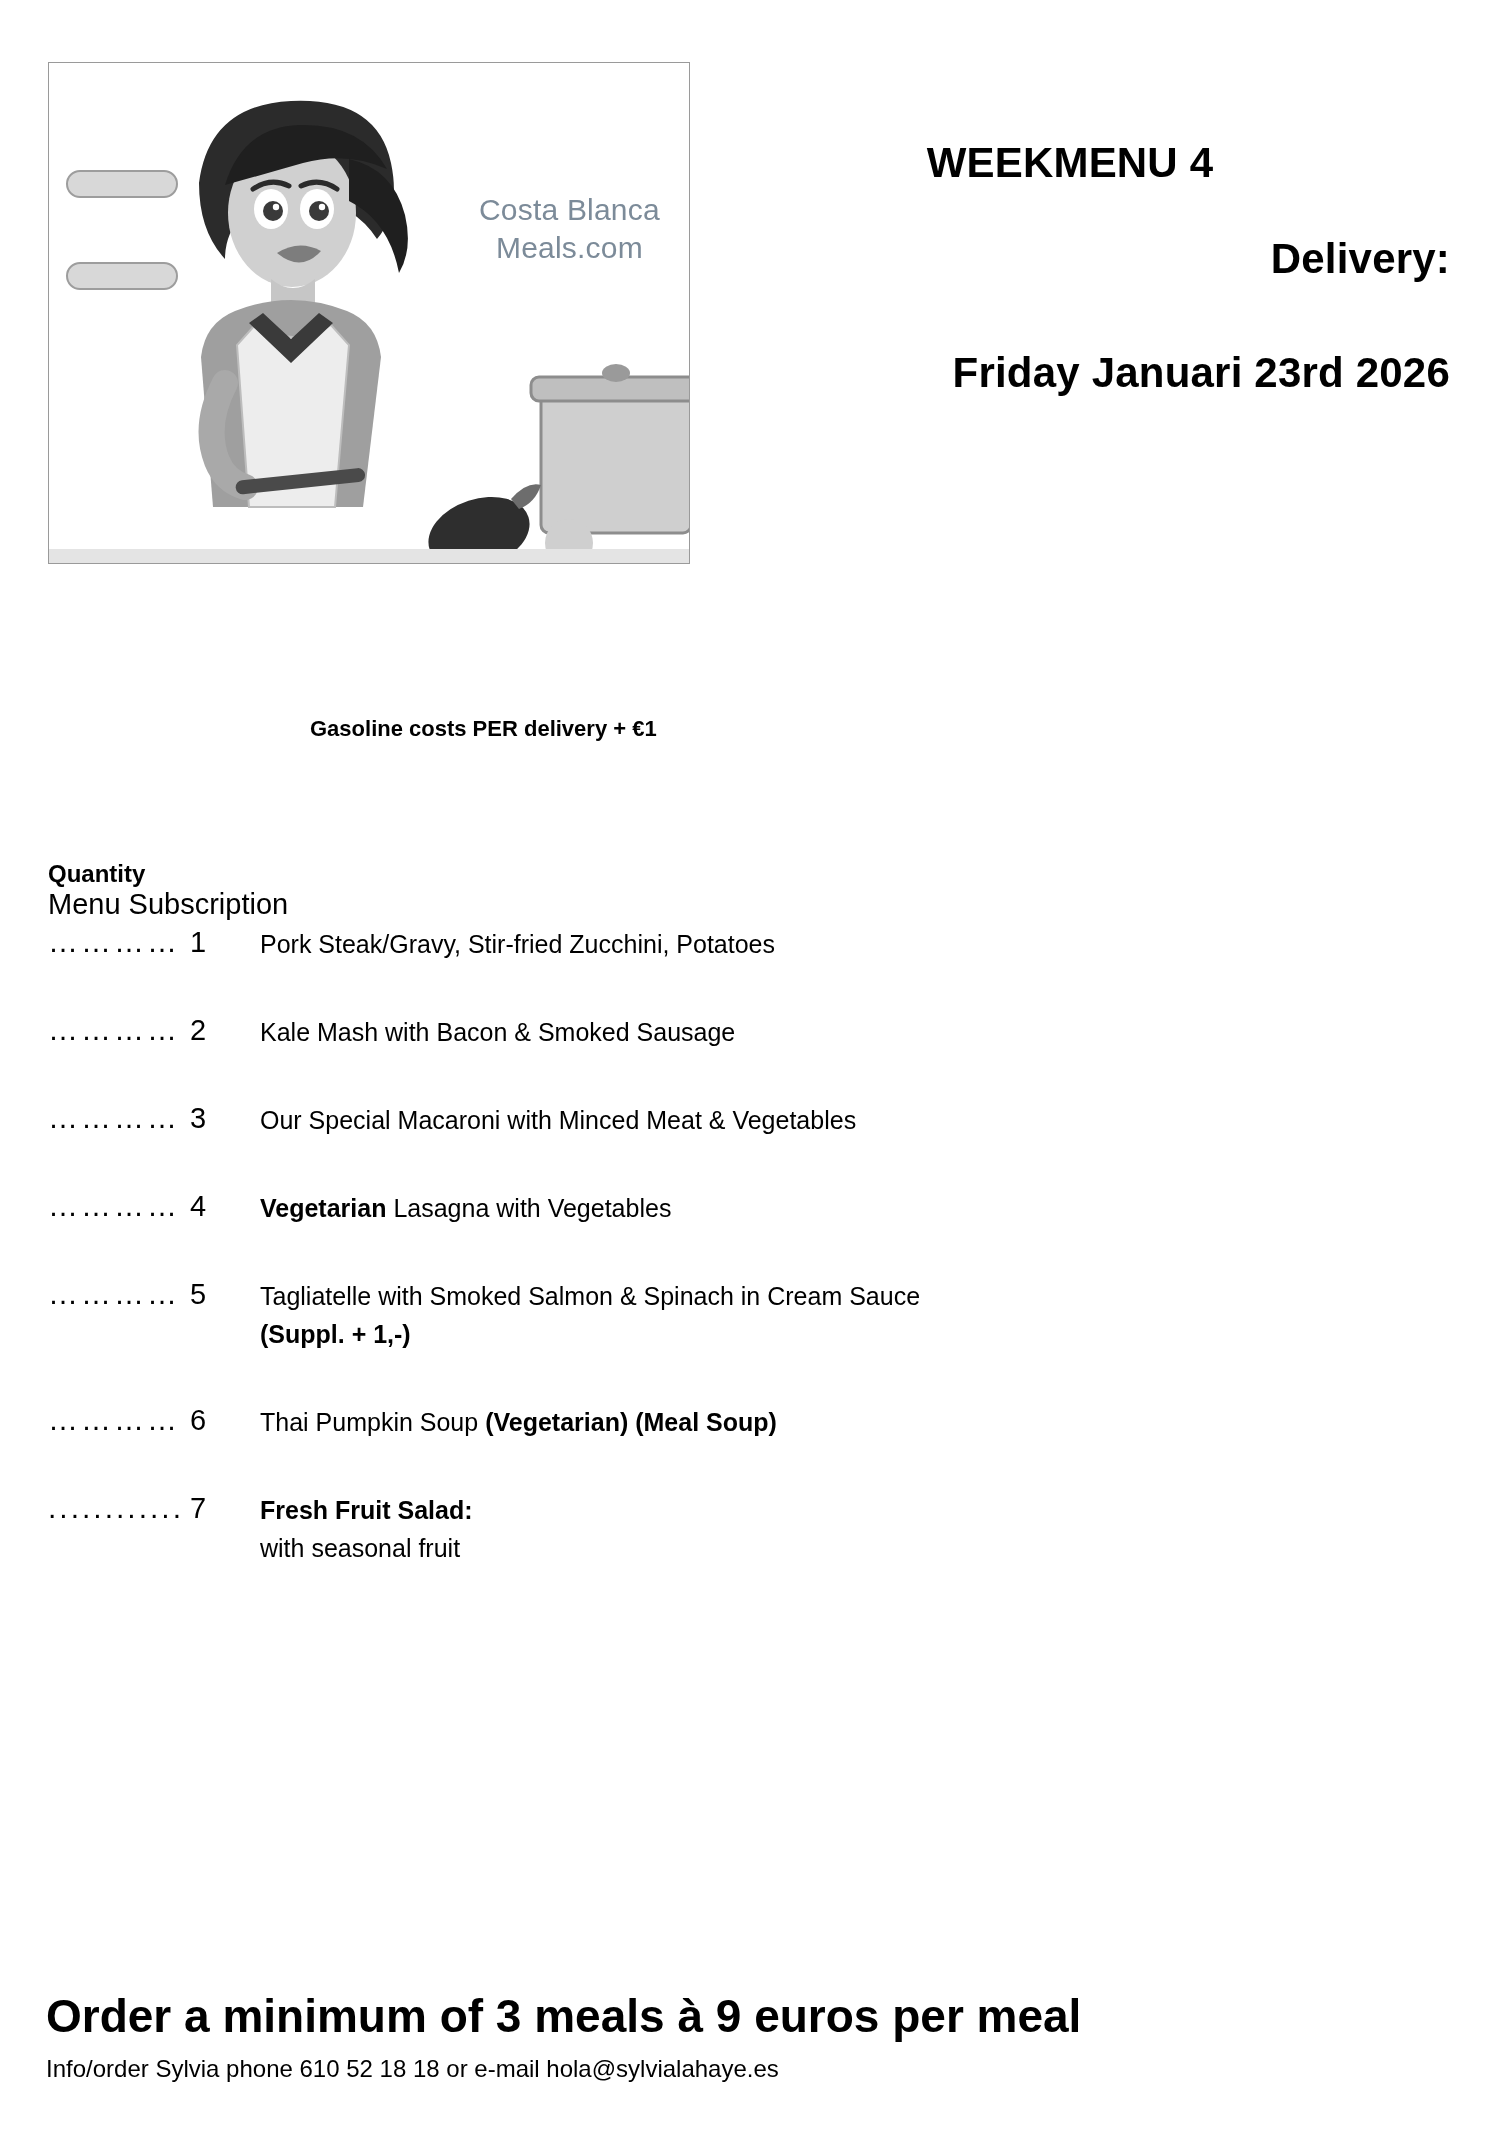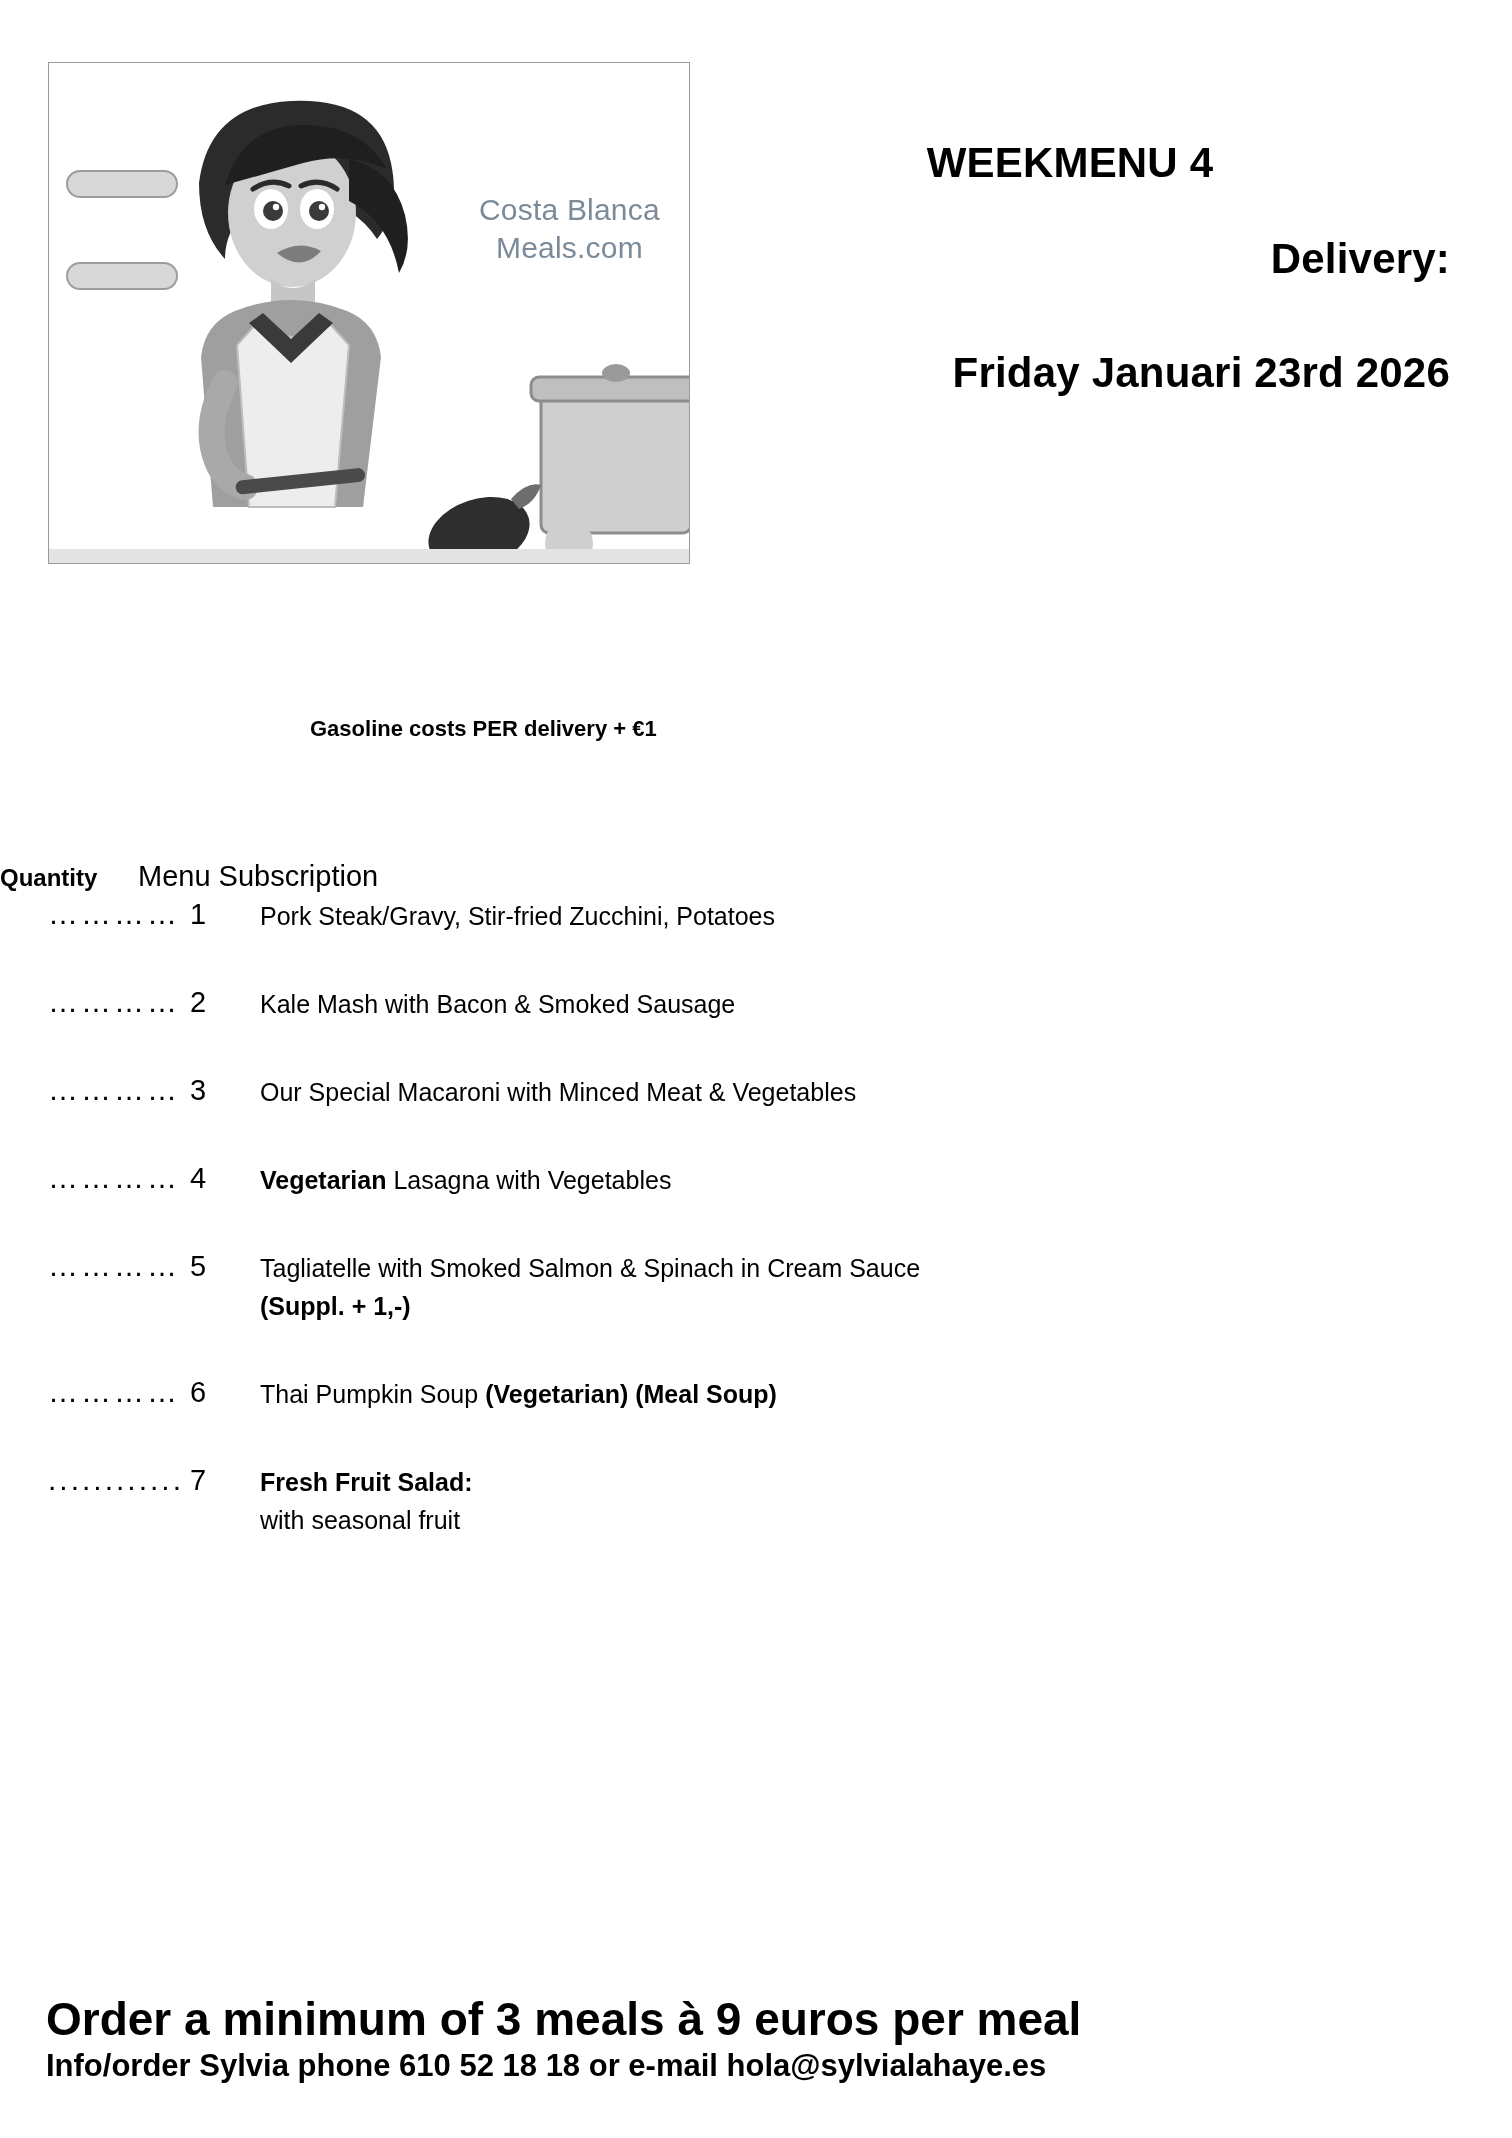--- a/index.html
+++ b/index.html
@@ -77,22 +77,24 @@
   .gasoline {
     margin: 152px 0 0 0;
     padding-left: 310px;
     font-weight: bold;
     font-size: 22px;
   }
 
   
   .menu-head {
     margin-top: 118px;
+    padding-left: 48px;
     display: flex;
     align-items: baseline;
+    flex-direction: column;
   }
   .menu-head .h-qty {
     width: 142px;
     font-weight: bold;
     font-size: 24px;
   }
   .menu-head .h-rest {
     font-weight: normal;
     font-size: 29px;
     margin-left: -4px;
@@ -148,24 +150,24 @@
     padding: 0 40px 0 46px;
     box-sizing: border-box;
   }
   .footer-line1 {
     font-weight: bold;
     font-size: 46px;
     line-height: 1.15;
     white-space: nowrap;
   }
   .footer-line2 {
-    font-weight: bold;
-    font-size: 31px;
+    font-weight: normal;
+    font-size: 24px;
     line-height: 1.2;
-    margin-top: 1px;
+    margin-top: 12px;
     white-space: nowrap;
   }
 </style>
 </head>
 <body>
 
 <div class="page">
 
   <div class="header">
 

